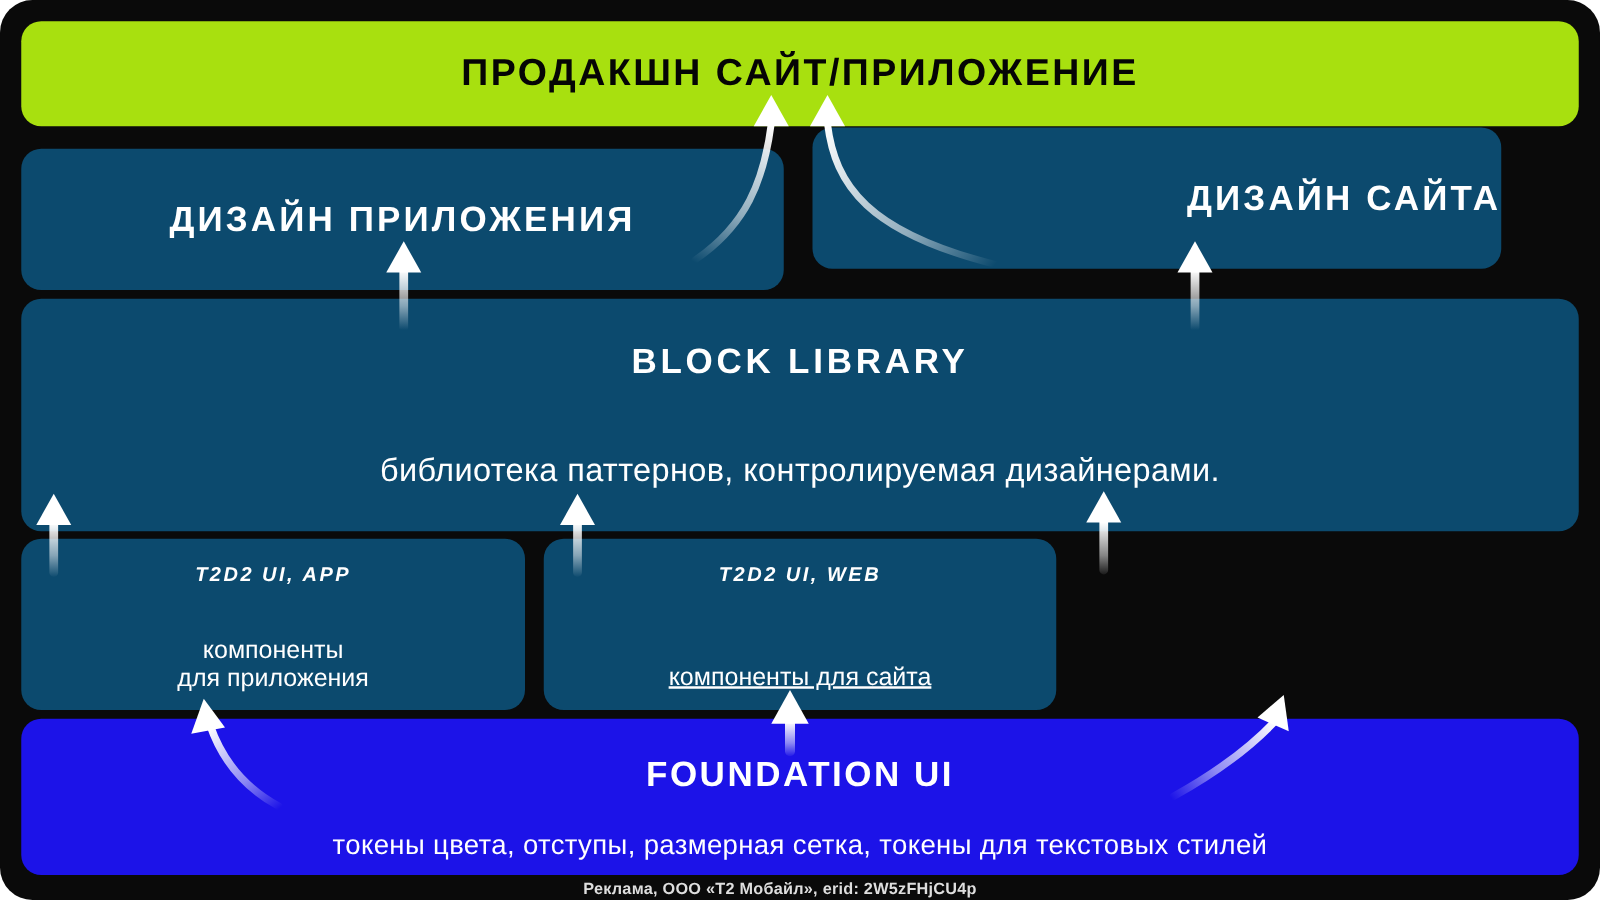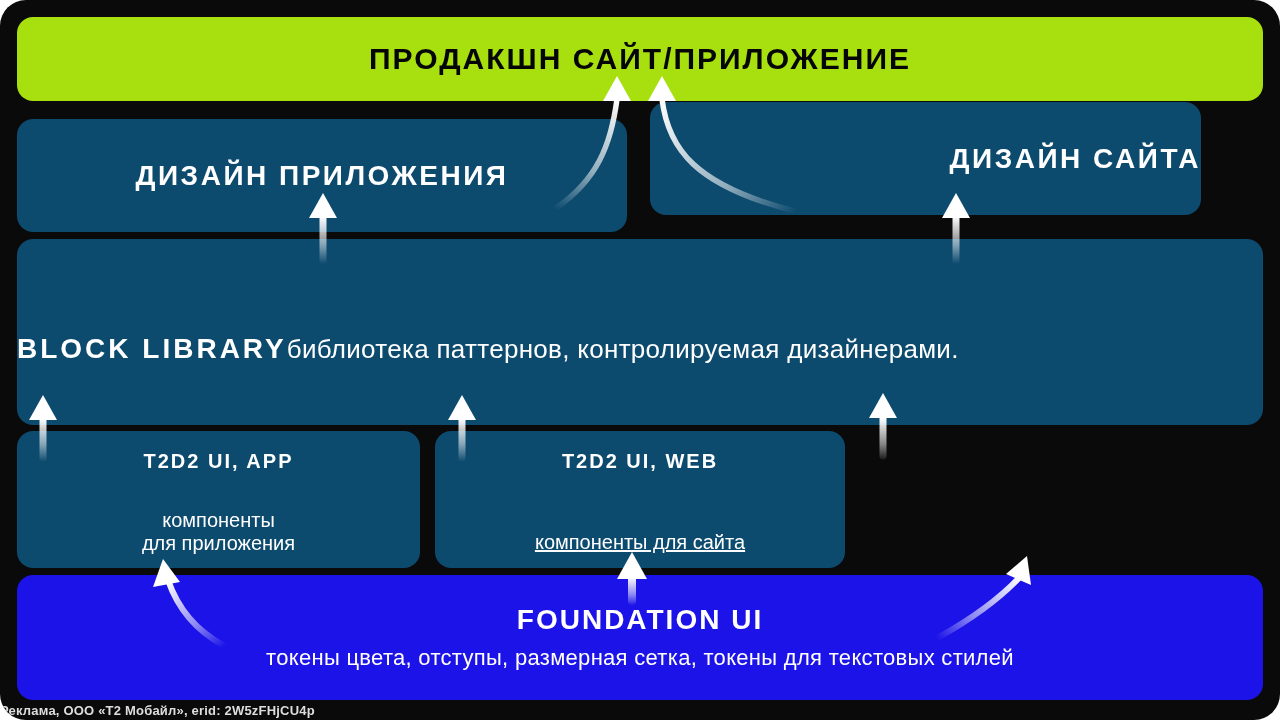--- a/index.html
+++ b/index.html
@@ -11,40 +11,40 @@
   .blue{background:#1c13e8;}
   .center-flex{display:flex;align-items:center;justify-content:center;}
 
   .production{left:17px;top:17px;width:1246px;height:84px;}
   .production .title{color:#050505;font-size:30px;font-weight:900;letter-spacing:2px;}
 
   .design-left{left:17px;top:119px;width:610px;height:113px;}
   .design-right{left:650px;top:102px;width:551px;height:113px;justify-content:flex-end;}
   .design-left .title,.design-right .title{color:#ffffff;font-size:28px;font-weight:900;letter-spacing:2.5px;}
 
-  .block-library{left:17px;top:239px;width:1246px;height:186px;display:flex;align-items:center;padding-top:34px;}
+  .block-library{left:17px;top:239px;width:1246px;height:186px;display:flex;flex-direction:column;align-items:center;padding-top:34px;}
   .block-library .title{color:#ffffff;font-size:28px;font-weight:900;letter-spacing:3px;line-height:32px;}
-  .block-library .subtitle{color:#ffffff;font-size:26px;font-weight:400;line-height:30px;letter-spacing:0.3px;}
+  .block-library .subtitle{color:#ffffff;font-size:26px;font-weight:400;line-height:30px;margin-top:56px;letter-spacing:0.3px;}
 
   .t2d2{top:431px;height:137px;}
   .t2d2-app{left:17px;width:403px;}
   .t2d2-web{left:435px;width:410px;}
   .t2d2-styles{left:857px;width:406px;}
-  .t2d2 .title{position:absolute;left:0;right:0;top:16px;text-align:center;color:#ffffff;font-size:20px;font-weight:900;letter-spacing:2px;line-height:28px;}
+  .t2d2 .title{position:absolute;left:0;right:0;top:16px;text-align:center;color:#ffffff;font-size:16px;font-weight:900;letter-spacing:2px;line-height:28px;font-style:italic;}
   .t2d2-styles .title{top:12px;}
   .t2d2 .subtitle{position:absolute;left:0;right:0;text-align:center;color:#ffffff;font-weight:400;white-space:pre-line;}
   .t2d2-app .subtitle{bottom:13px;font-size:20px;line-height:23px;}
   .t2d2-web .subtitle{bottom:14px;font-size:20px;line-height:23px;text-decoration:underline;}
   .t2d2-styles .subtitle{bottom:11px;font-size:19px;line-height:22.5px;}
 
   .foundation{left:17px;top:575px;width:1246px;height:125px;display:flex;flex-direction:column;align-items:center;padding-top:29px;}
   .foundation .title{color:#ffffff;font-size:28px;font-weight:900;letter-spacing:2px;line-height:32px;}
-  .foundation .subtitle{color:#ffffff;font-size:22px;font-weight:400;line-height:28px;margin-top:8px;letter-spacing:0.3px;}
+  .foundation .subtitle{color:#ffffff;font-size:22px;font-weight:400;line-height:28px;margin-top:26px;letter-spacing:0.3px;}
 
-  .footer{position:absolute;left:0;right:32px;top:700px;height:20px;display:flex;align-items:center;justify-content:flex-start;color:#dedede;font-size:13px;font-weight:700;letter-spacing:0.2px;}
+  .footer{position:absolute;left:0;right:32px;top:700px;height:20px;display:flex;align-items:center;justify-content:center;color:#dedede;font-size:13px;font-weight:700;letter-spacing:0.2px;}
 
   .arrows{position:absolute;left:0;top:0;width:1280px;height:720px;pointer-events:none;}
 </style>
 </head>
 <body>
 
 <div class="canvas">
 
   <div class="box green center-flex production">
     <span class="title">ПРОДАКШН САЙТ/ПРИЛОЖЕНИЕ</span>

